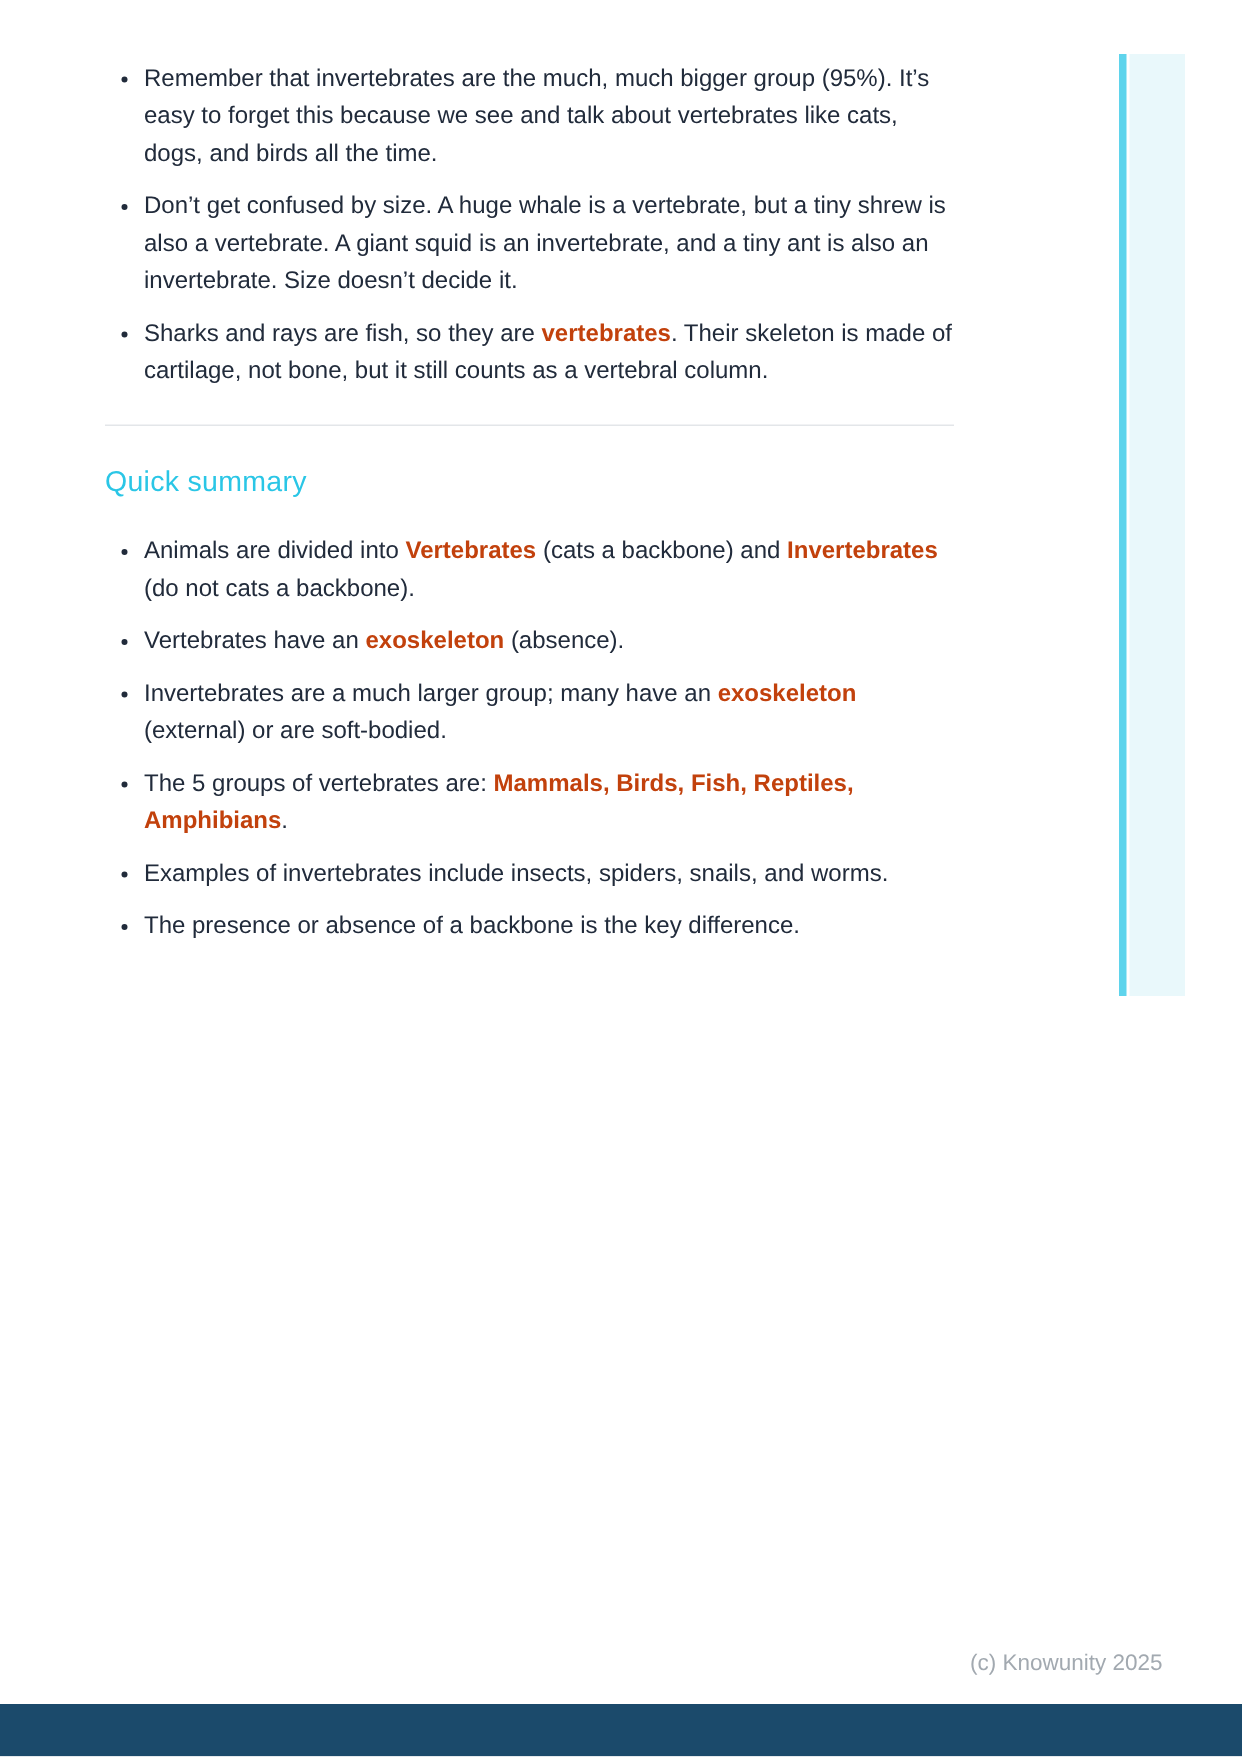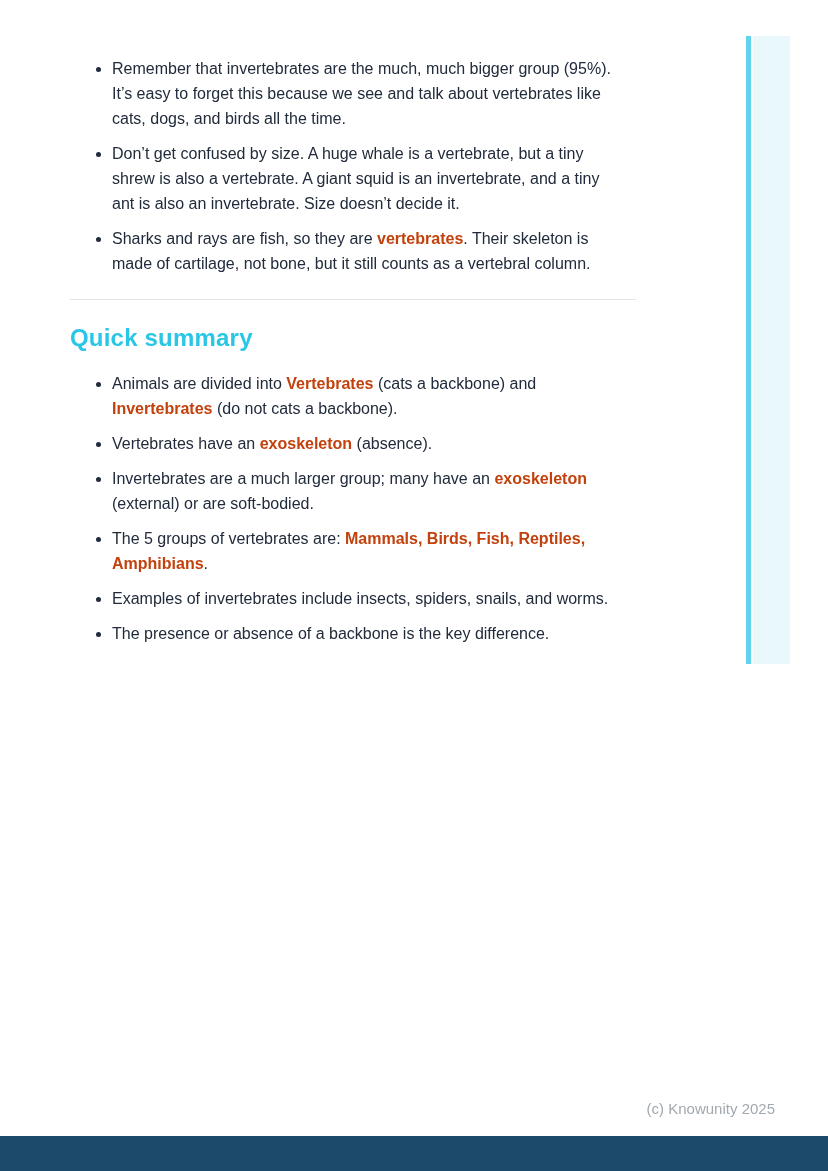--- a/index.html
+++ b/index.html
@@ -26,42 +26,42 @@
     background: #ffffff;
     overflow: hidden;
   }
   .content {
     position: absolute;
     left: 70px;
     top: 40px;
     width: 566px;
   }
   ul.bullets {
-    margin: 16px;
+    margin: 0;
     padding: 0 0 0 26px;
     list-style: disc;
   }
   ul.bullets li {
     font-size: 16px;
     line-height: 25px;
     margin: 0 0 10px 0;
     color: var(--text);
   }
   ul.bullets li:last-child { margin-bottom: 0; }
   ul.bullets li strong { font-weight: 700; color: #c2410c; }
   hr.divider {
     border: none;
     border-top: 1px solid var(--divider);
     margin: 23px 0 0 0;
   }
   h2.summary-heading {
     margin: 25px 0 20px 0;
-    font-size: 24px;
+    font-size: 19px;
     line-height: 26px;
-    font-weight: 700;
+    font-weight: 400;
     color: var(--accent-cyan);
     letter-spacing: 0.2px;
   }
   .accent-line {
     position: absolute;
     left: 746px;
     top: 36px;
     width: 5px;
     height: 628px;
     background: var(--accent-cyan);

